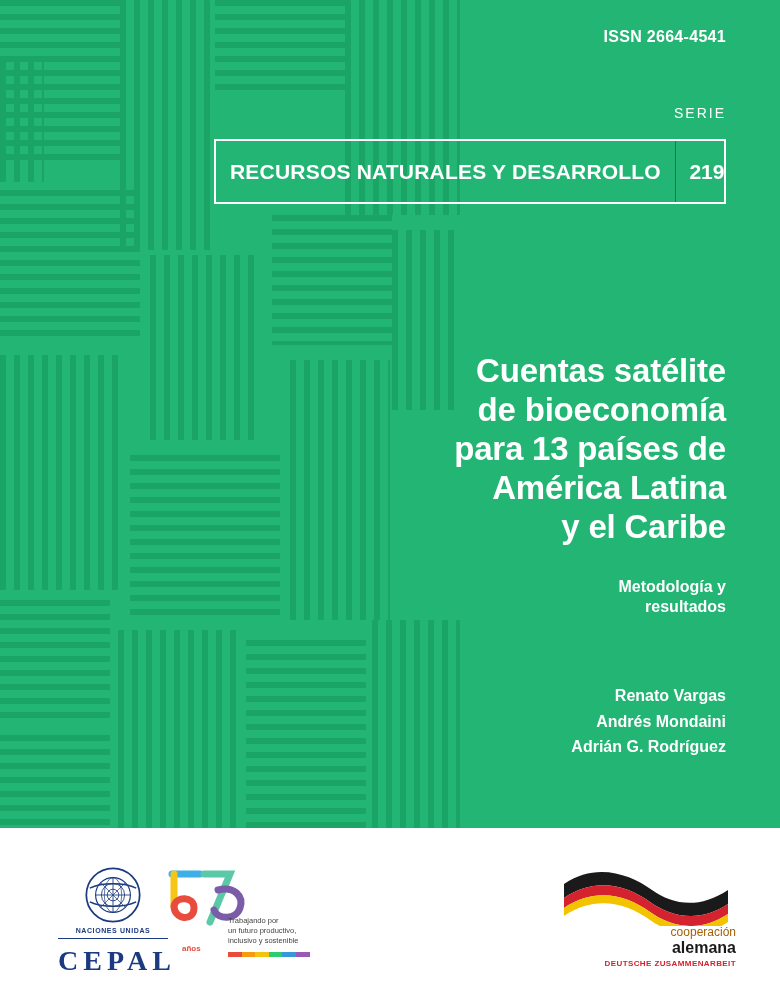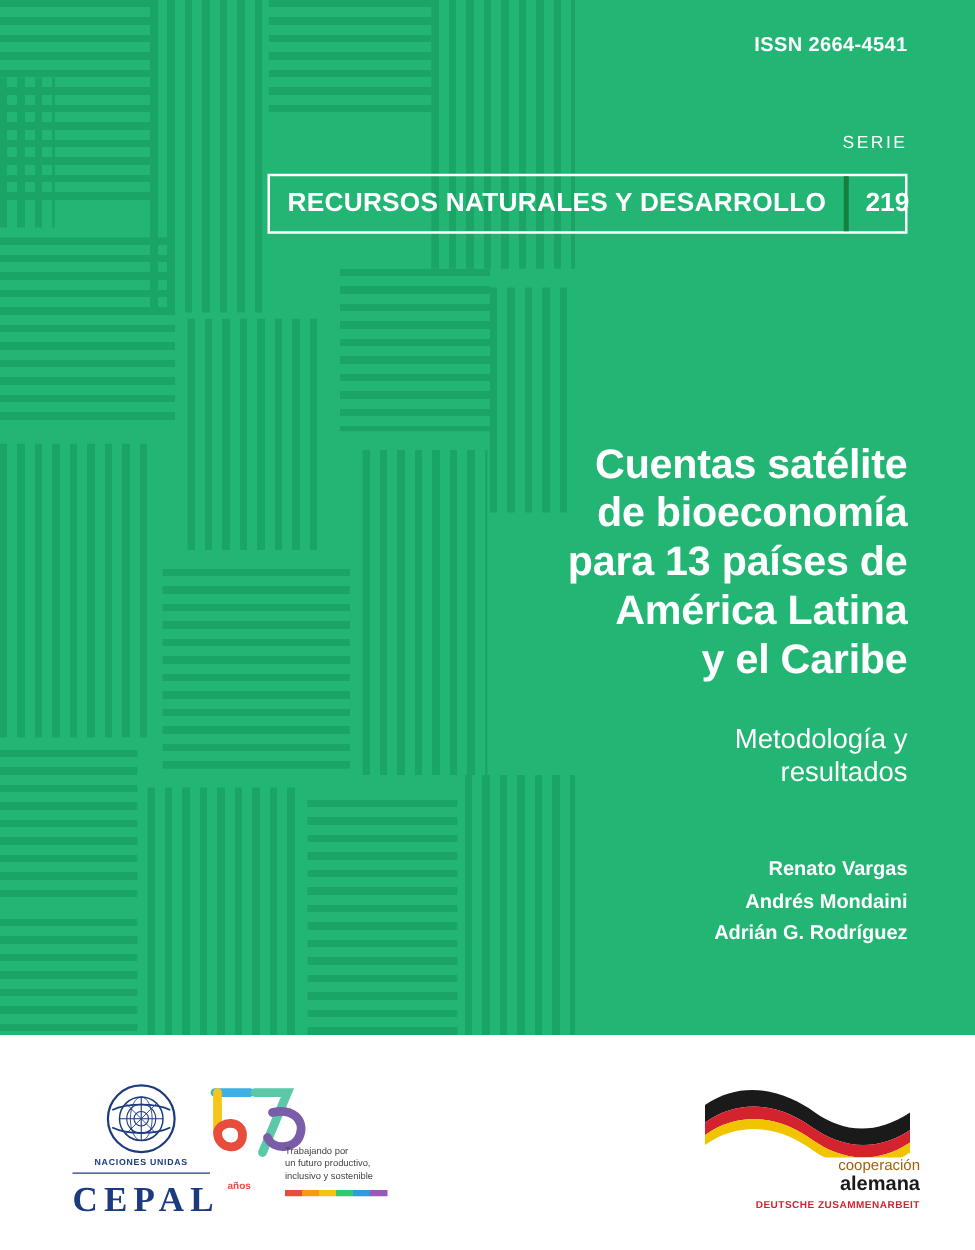--- a/index.html
+++ b/index.html
@@ -81,42 +81,42 @@
     font-weight: normal;
     letter-spacing: 2px;
   }
 
   
   .serie-box {
     position: absolute;
     left: 214px;
     top: 139px;
     width: 512px;
-    height: 48px;
+    height: 65px;
     border: 2px solid #ffffff;
     box-sizing: border-box;
     display: flex;
     align-items: stretch;
   }
   .serie-name {
     flex: 1 1 auto;
     display: flex;
     align-items: center;
     justify-content: center;
     color: #ffffff;
     font-size: 21px;
     font-weight: bold;
     letter-spacing: 0.2px;
     padding: 0 14px;
     white-space: nowrap;
   }
   .serie-number {
     flex: 0 0 auto;
     width: 62px;
-    border-left: 4px solid #15803d;
+    border-left: 1px solid #15803d;
     display: flex;
     align-items: center;
     justify-content: center;
     color: #ffffff;
     font-size: 21px;
     font-weight: bold;
   }
 
   
   .title-block {
@@ -130,22 +130,22 @@
     color: #ffffff;
     font-size: 33px;
     font-weight: bold;
     line-height: 1.18;
     margin: 0;
     letter-spacing: -0.2px;
   }
   .subtitle {
     margin-top: 30px;
     color: #ffffff;
-    font-size: 22px;
-    font-weight: normal;
+    font-size: 16px;
+    font-weight: bold;
     line-height: 1.25;
   }
 
   
   .authors {
     position: absolute;
     right: 54px;
     top: 683px;
     width: 440px;
     text-align: right;

